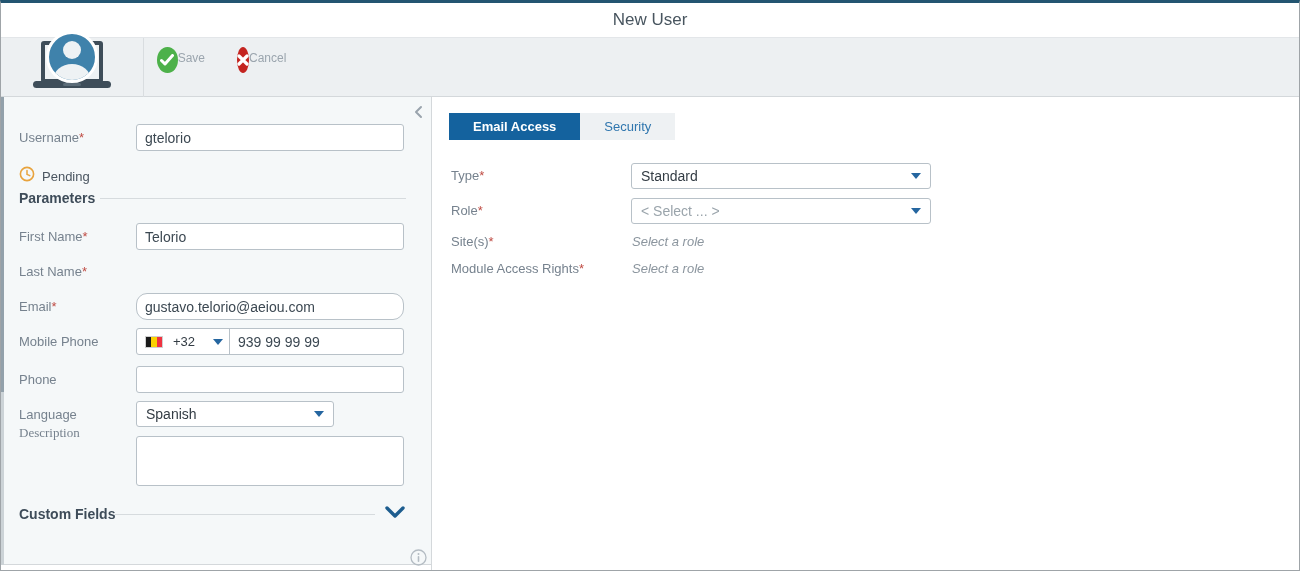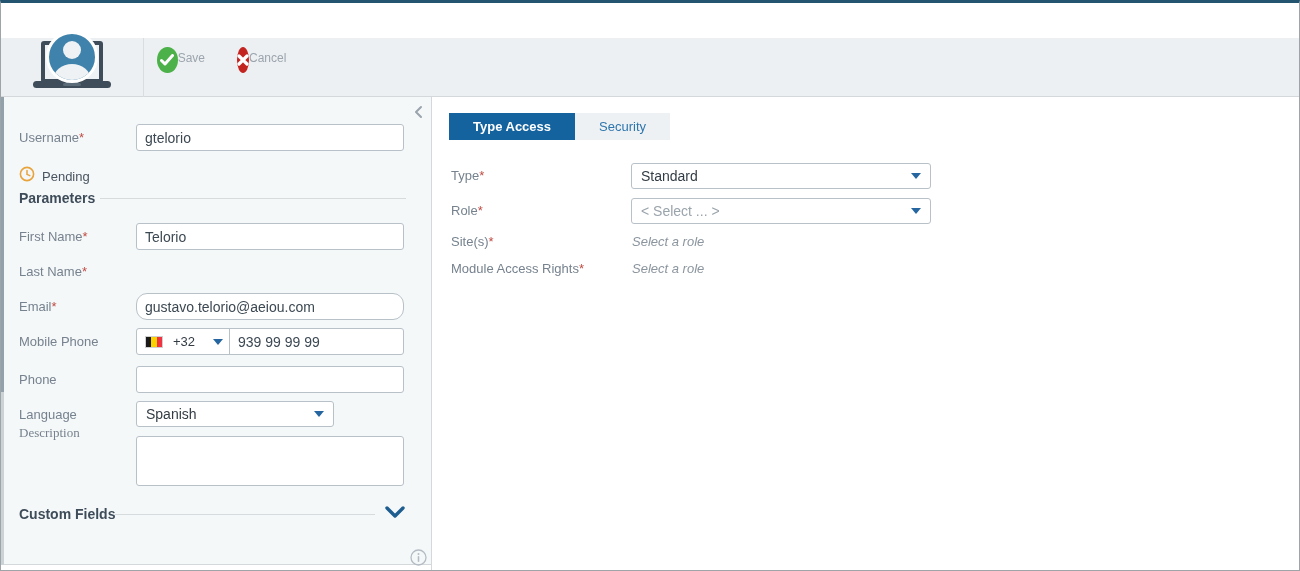--- a/index.html
+++ b/index.html
@@ -124,20 +124,23 @@
 
   .rlabel { position:absolute; left:19px; font-size:13px; color:#76828e; white-space:nowrap; }
   .rselect { position:absolute; left:199px; width:300px; height:26px; }
   .rhint { position:absolute; left:200px; font-size:13px; font-style:italic; color:#8b959e; }
 </style>
 </head>
 <body>
 
 <div class="page">
 
+  <div class="titlebar">
+    <span class="title">New User</span>
+  </div>
 
   <div class="toolbar"></div>
   <div class="toolbar-sep"></div>
 
   <span class="entity-icon">
     <svg width="90" height="62" viewBox="0 0 90 62">
       <rect x="14" y="10" width="62" height="42" rx="3" fill="#3e4d59"></rect>
       <rect x="18" y="14" width="54" height="34" fill="#eef2f4"></rect>
       <rect x="6" y="50" width="78" height="7" rx="3.5" fill="#3e4d59"></rect>
       <rect x="36" y="52" width="18" height="3" rx="1.5" fill="#5b6b77"></rect>
@@ -251,21 +254,21 @@
         <rect x="7.7" y="7" width="1.6" height="6" rx="0.8" fill="#b4bcc3"></rect>
       </svg>
     </button>
   </div>
 
   <div class="panel-divider"></div>
 
   <div class="right-panel">
 
     <div class="tabs">
-      <button class="tab active">Type Access</button>
+      <button class="tab active">Email Access</button>
       <button class="tab inactive">Security</button>
     </div>
 
     <label class="rlabel" style="top:71px;">
       <span>Type</span><span class="req">*</span>
     </label>
     <div class="select-box rselect" style="top:66px;">
       <span class="val">Standard</span>
       <span class="caret"></span>
     </div>

